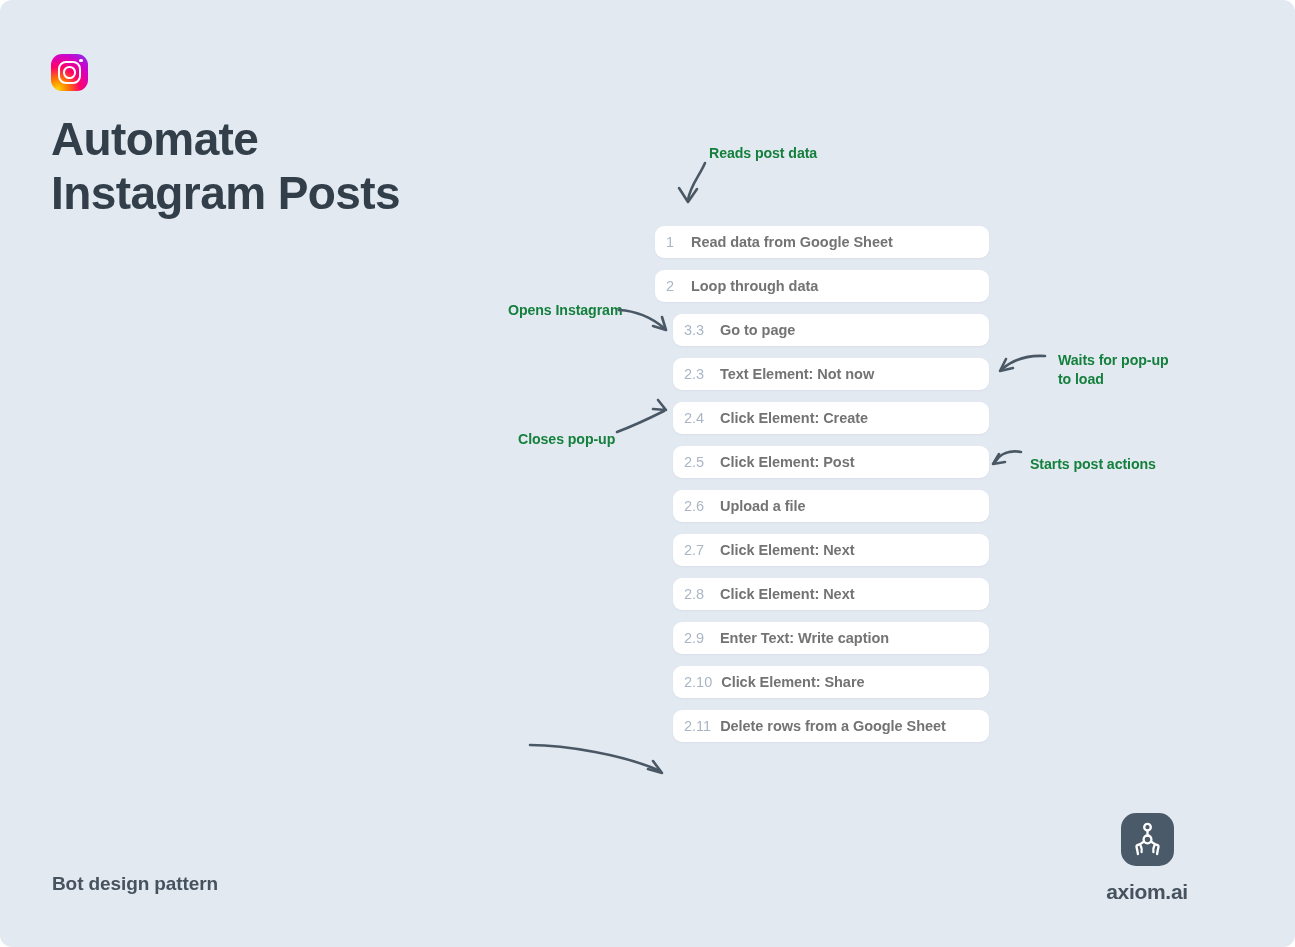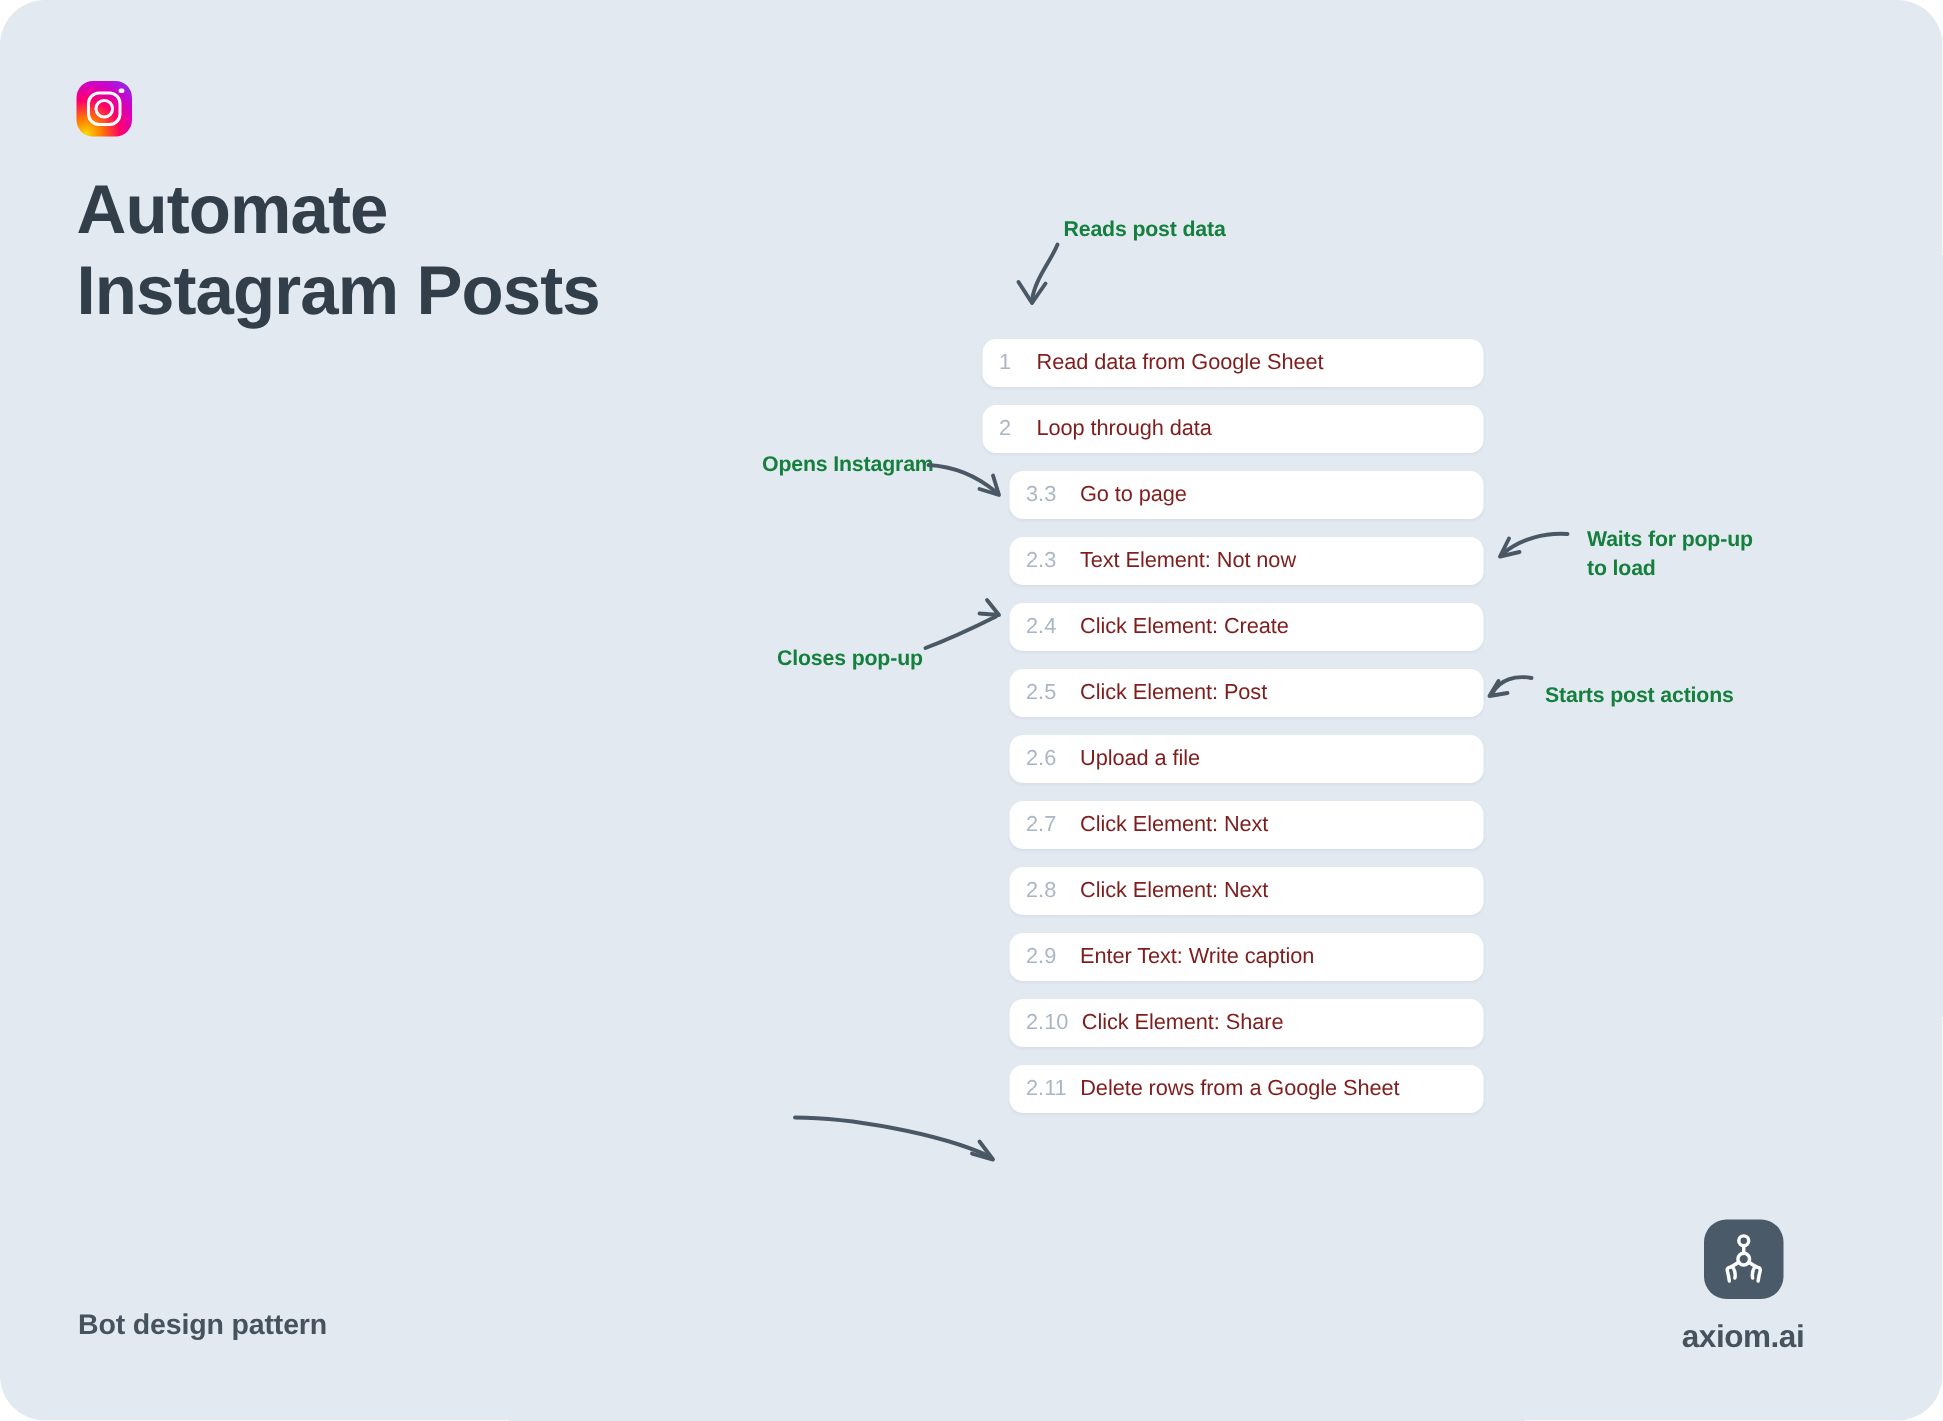--- a/index.html
+++ b/index.html
@@ -12,21 +12,21 @@
     height: 947px;
     overflow: hidden;
     font-family: "Liberation Sans", sans-serif;
   }
 
   #canvas {
     position: relative;
     width: 1295px;
     height: 947px;
     background: #e3e9f1;
-    border-radius: 30px;
+    border-radius: 12px;
     overflow: hidden;
   }
 
   
   #ig-logo {
     position: absolute;
     left: 51px;
     top: 54px;
     width: 37px;
     height: 37px;
@@ -85,21 +85,21 @@
     top: 873px;
     font-size: 19px;
     font-weight: 700;
     letter-spacing: -0.1px;
     color: #46535f;
   }
 
   
   #brand {
     position: absolute;
-    right: 38px;
+    right: 53px;
     top: 813px;
     width: 190px;
     text-align: center;
   }
   #brand-mark {
     width: 53px;
     height: 53px;
     margin: 0 auto;
     background: #4a5a69;
     border-radius: 15px;
@@ -141,23 +141,24 @@
     font-size: 14.5px;
     color: #aab6c6;
     text-align: left;
   }
   .step.sub .num {
     min-width: 27px;
   }
   .step .label {
     margin-left: 9px;
     font-size: 14.5px;
-    color: #7f1d1d;
+    color: #737373;
     letter-spacing: -0.05px;
     white-space: nowrap;
+    font-weight: bold;
   }
 
   
   .annot {
     position: absolute;
     font-size: 14.2px;
     font-weight: 700;
     line-height: 19px;
     color: #15803d;
     letter-spacing: -0.1px;

